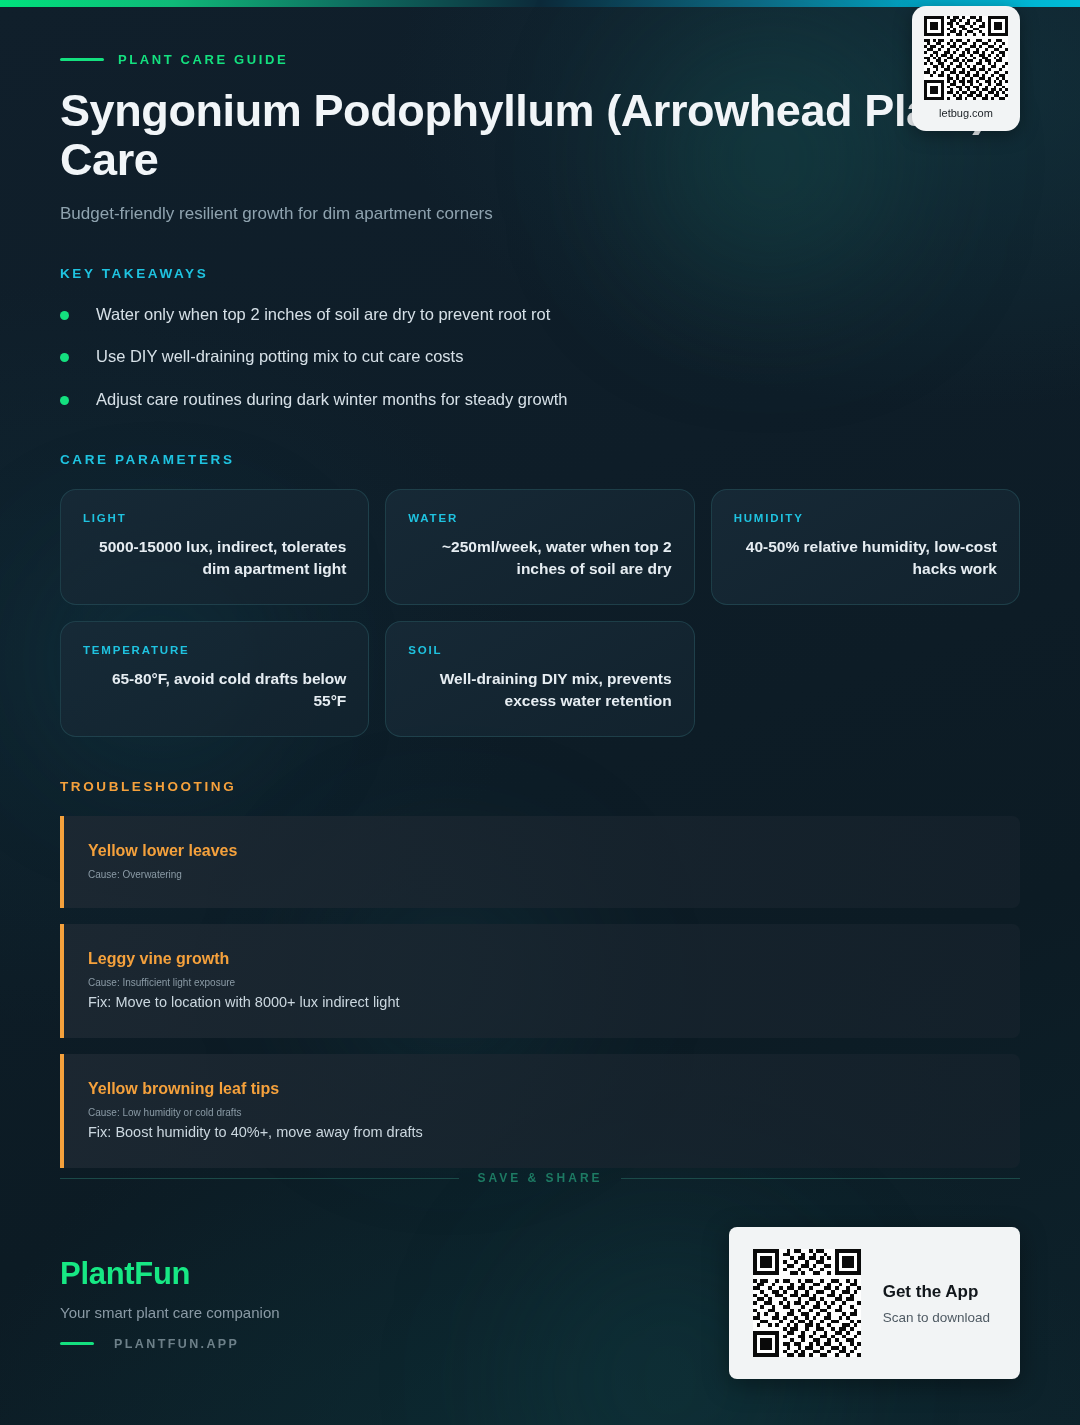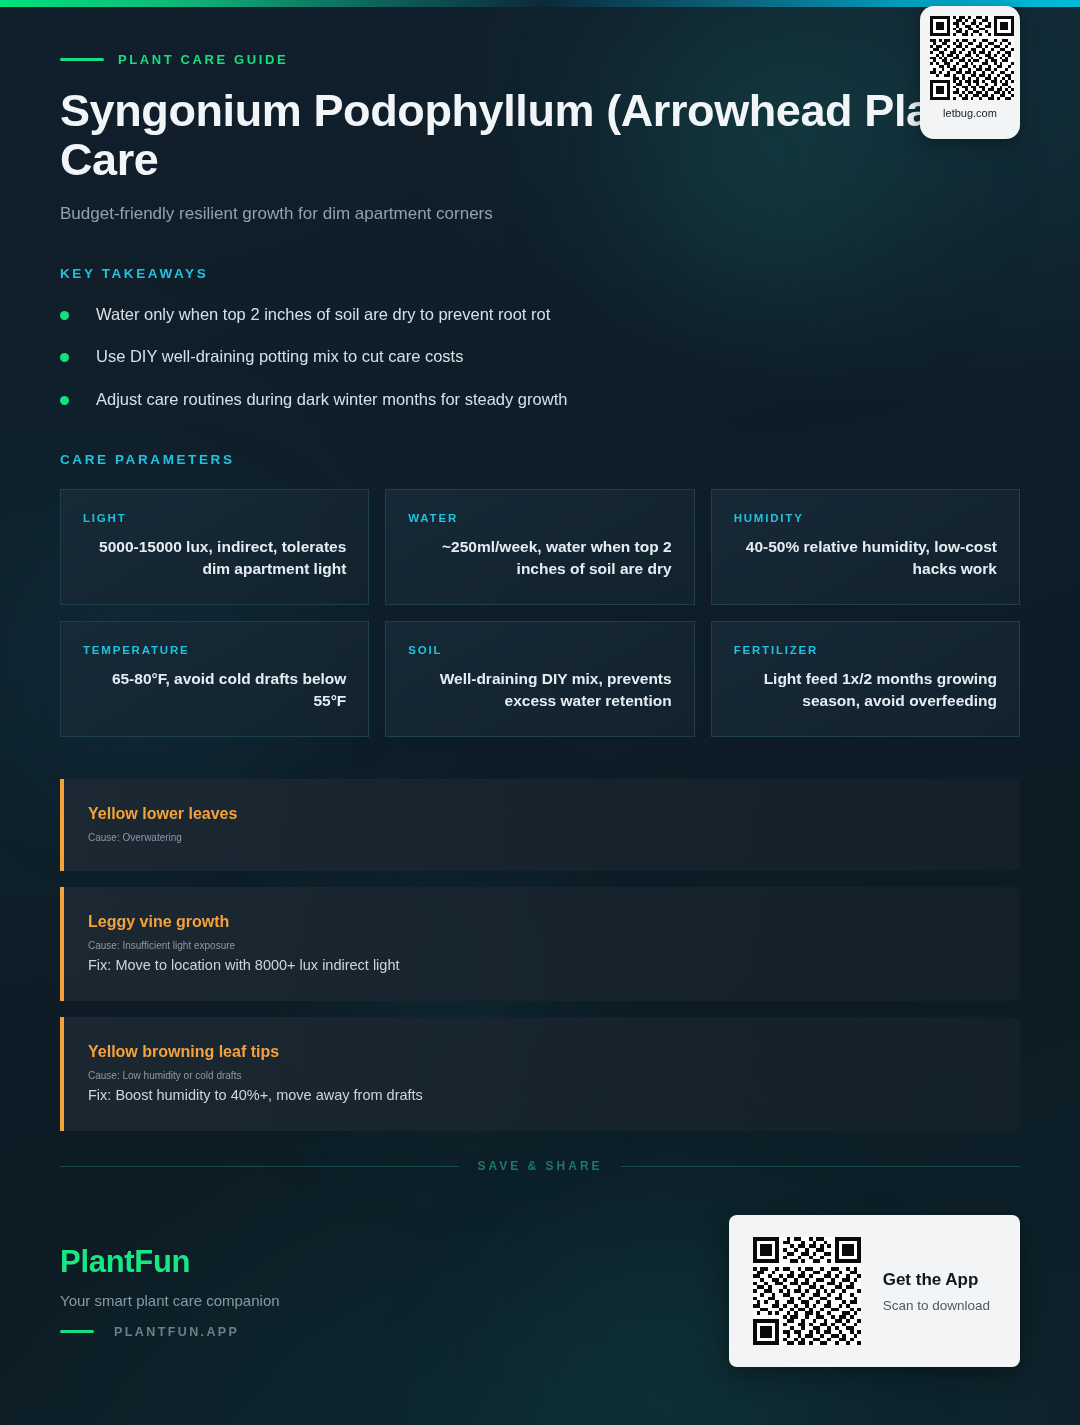--- a/index.html
+++ b/index.html
@@ -75,24 +75,24 @@
     margin-top: 20px;
     font-size: 17px;
     color: #8fa3af;
     font-weight: 400;
   }
 
   
   .qr-badge {
     position: absolute;
     right: 0px; top: 6px;
-    width: 100px;
+    width: 108px;
     background: #f2f4f5;
     border-radius: 14px;
-    padding: 10px 10px 20px;
+    padding: 10px 10px 12px;
     text-align: center;
     box-shadow: 0 4px 18px rgba(0,0,0,0.35);
   }
   .qr-badge .qr { width: 84px; height: 84px; margin: 0 auto; display:block; }
   .qr-badge .qr-caption {
     margin-top: 7px; font-size: 11px; color: #1a1f24; font-weight: 400;
   }
 
   
   .section { margin-top: 42px; }
@@ -119,21 +119,21 @@
   
   .param-grid {
     margin-top: 22px;
     display: grid;
     grid-template-columns: repeat(3, 1fr);
     gap: 16px;
   }
   .param-card {
     background: linear-gradient(150deg, rgba(23,42,55,0.92) 0%, rgba(18,35,46,0.92) 100%);
     border: 1px solid rgba(45,95,105,0.45);
-    border-radius: 0;
+    border-radius: 16px;
     padding: 22px 22px 24px;
     min-height: 110px;
   }
   .param-label {
     font-size: 11.5px; font-weight: 700; letter-spacing: 1.8px;
     color: #1fc3e0; text-transform: uppercase;
   }
   .param-value {
     margin-top: 12px;
     font-size: 15.5px; font-weight: 600;
@@ -172,21 +172,21 @@
     justify-content: flex-end;
   }
   .divider-line { flex: 1; height: 1px; background: rgba(32,90,84,0.75); }
   .divider-label {
     font-size: 12px; letter-spacing: 3px; font-weight: 600;
     color: #1d7a63; text-transform: uppercase;
   }
 
   .footer-row {
     display: flex; align-items: center; justify-content: space-between;
-    padding: 0 60px 58px;
+    padding: 0 60px 46px;
   }
   .brand-name {
     font-size: 31px; font-weight: 700; color: #17e884; letter-spacing: -0.3px;
   }
   .brand-tag {
     margin-top: 12px; font-size: 15px; color: #8a9aa5;
   }
   .brand-url-row {
     margin-top: 16px; display: flex; align-items: center; gap: 20px;
   }
@@ -507,28 +507,25 @@
           <div class="param-value">40-50% relative humidity, low-cost hacks work</div>
         </div>
         <div class="param-card">
           <div class="param-label">TEMPERATURE</div>
           <div class="param-value">65-80°F, avoid cold drafts below 55°F</div>
         </div>
         <div class="param-card">
           <div class="param-label">SOIL</div>
           <div class="param-value">Well-draining DIY mix, prevents excess water retention</div>
         </div>
-        <div class="param-card">
-          <div class="param-label">FERTILIZER</div>
-          <div class="param-value">Light feed 1x/2 months growing season, avoid overfeeding</div>
-        </div>
       </div>
     </div>
 
     <div class="section">
+      <div class="section-heading heading-amber">TROUBLESHOOTING</div>
       <div class="trouble-list">
         <div class="trouble-card">
           <div class="trouble-title">Yellow lower leaves</div>
           <div class="trouble-cause">Cause: Overwatering</div>
         </div>
         <div class="trouble-card">
           <div class="trouble-title">Leggy vine growth</div>
           <div class="trouble-cause">Cause: Insufficient light exposure</div>
           <div class="trouble-fix">Fix: Move to location with 8000+ lux indirect light</div>
         </div>

